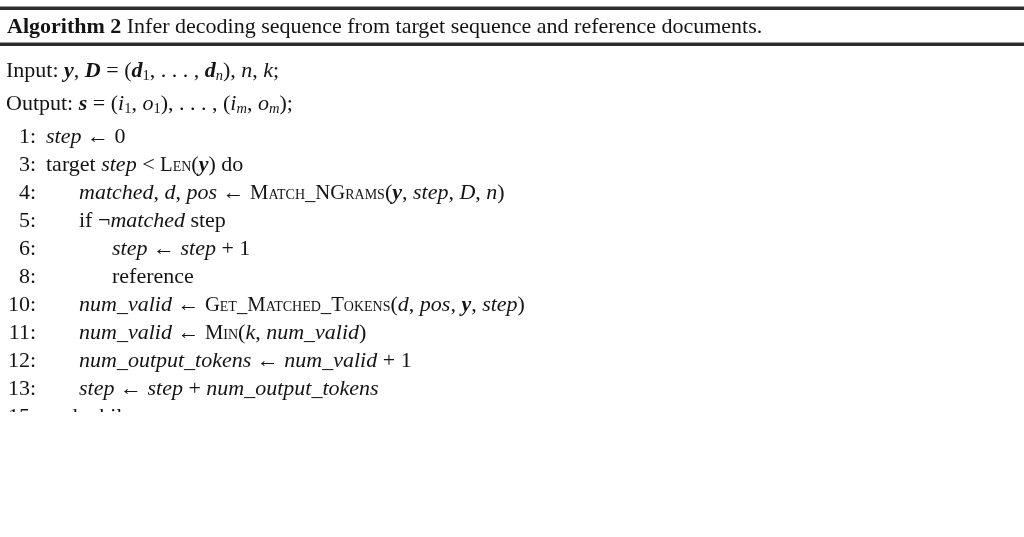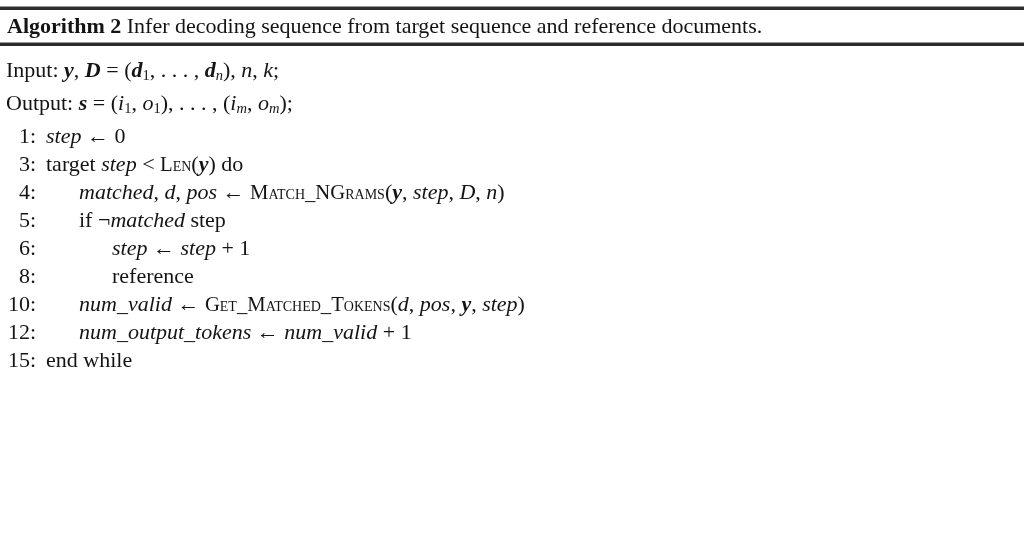--- a/index.html
+++ b/index.html
@@ -72,17 +72,19 @@
   <div class="algo-body" id="algo-body">
       <div class="line io-line"><span class="seg b">Input: </span><span class="seg bi">y</span><span class="seg">, </span><span class="seg bi">D</span><span class="seg"> = (</span><span class="seg bi">d</span><span class="seg sub">1</span><span class="seg">, . . . , </span><span class="seg bi">d</span><span class="seg sub i">n</span><span class="seg">), </span><span class="seg i">n</span><span class="seg">, </span><span class="seg i">k</span><span class="seg">;</span></div>
       <div class="line io-line"><span class="seg b">Output: </span><span class="seg bi">s</span><span class="seg"> = (</span><span class="seg i">i</span><span class="seg sub">1</span><span class="seg">, </span><span class="seg i">o</span><span class="seg sub">1</span><span class="seg">), . . . , (</span><span class="seg i">i</span><span class="seg sub i">m</span><span class="seg">, </span><span class="seg i">o</span><span class="seg sub i">m</span><span class="seg">);</span></div>
       <div class="line code-line"><span class="num">1:</span><span class="seg i">step</span><span class="seg"> ← 0</span></div>
       <div class="line code-line"><span class="num">3:</span><span class="seg b">target </span><span class="seg i">step</span><span class="seg"> &lt; </span><span class="seg sc">Len</span><span class="seg">(</span><span class="seg bi">y</span><span class="seg">) </span><span class="seg b">do</span></div>
       <div class="line code-line"><span class="num">4:</span><span class="ind" style="width: 33px;"></span><span class="seg i">matched</span><span class="seg">, </span><span class="seg i">d</span><span class="seg">, </span><span class="seg i">pos</span><span class="seg"> ← </span><span class="seg sc">Match_NGrams</span><span class="seg">(</span><span class="seg bi">y</span><span class="seg">, </span><span class="seg i">step</span><span class="seg">, </span><span class="seg i">D</span><span class="seg">, </span><span class="seg i">n</span><span class="seg">)</span></div>
       <div class="line code-line"><span class="num">5:</span><span class="ind" style="width: 33px;"></span><span class="seg b">if </span><span class="seg">¬</span><span class="seg i">matched</span><span class="seg"> </span><span class="seg b">step</span></div>
       <div class="line code-line"><span class="num">6:</span><span class="ind" style="width: 66px;"></span><span class="seg i">step</span><span class="seg"> ← </span><span class="seg i">step</span><span class="seg"> + 1</span></div>
       <div class="line code-line"><span class="num">8:</span><span class="ind" style="width: 66px;"></span><span class="seg b">reference</span></div>
       <div class="line code-line"><span class="num">10:</span><span class="ind" style="width: 33px;"></span><span class="seg i">num_valid</span><span class="seg"> ← </span><span class="seg sc">Get_Matched_Tokens</span><span class="seg">(</span><span class="seg i">d</span><span class="seg">, </span><span class="seg i">pos</span><span class="seg">, </span><span class="seg bi">y</span><span class="seg">, </span><span class="seg i">step</span><span class="seg">)</span></div>
+      <div class="line code-line"><span class="num">11:</span><span class="ind" style="width: 33px;"></span><span class="seg i">num_valid</span><span class="seg"> ← </span><span class="seg sc">Min</span><span class="seg">(</span><span class="seg i">k</span><span class="seg">, </span><span class="seg i">num_valid</span><span class="seg">)</span></div>
       <div class="line code-line"><span class="num">12:</span><span class="ind" style="width: 33px;"></span><span class="seg i">num_output_tokens</span><span class="seg"> ← </span><span class="seg i">num_valid</span><span class="seg"> + 1</span></div>
+      <div class="line code-line"><span class="num">13:</span><span class="ind" style="width: 33px;"></span><span class="seg i">step</span><span class="seg"> ← </span><span class="seg i">step</span><span class="seg"> + </span><span class="seg i">num_output_tokens</span></div>
       <div class="line code-line"><span class="num">15:</span><span class="seg b">end while</span></div>
     </div>
 
 </div>
 
 </body></html>

